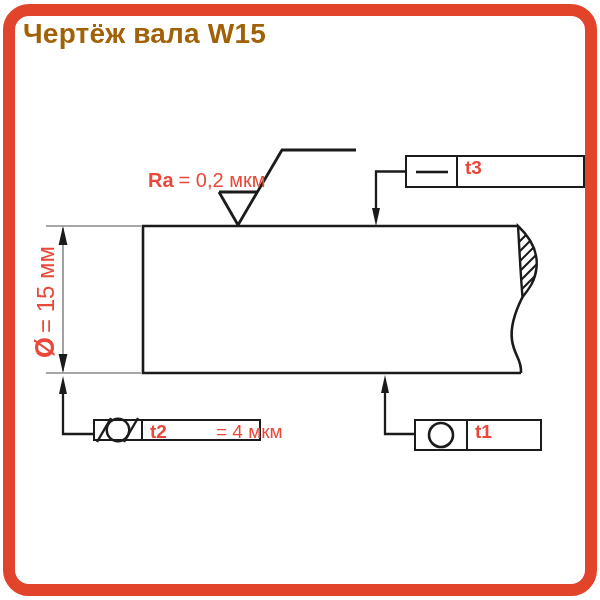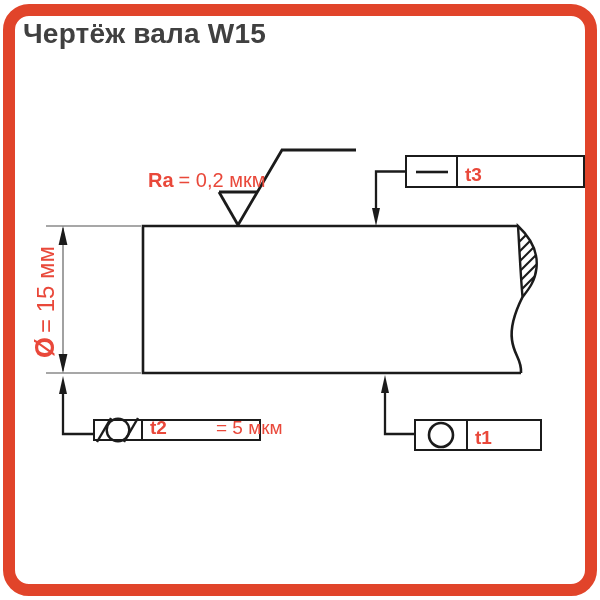--- a/index.html
+++ b/index.html
@@ -14,34 +14,34 @@
     font-family:"Liberation Sans",sans-serif;
     position:relative;overflow:hidden;
   }
   .page-border{
     position:absolute;left:3px;top:4px;width:594px;height:592px;
     box-sizing:border-box;border:12px solid var(--border-accent);
     border-radius:26px;pointer-events:none;
   }
   .title{
     position:absolute;left:23px;top:18px;
-    font-size:28px;font-weight:800;color:#404040;letter-spacing:.2px;
+    font-size:28px;font-weight:800;color:#a16207;letter-spacing:.2px;
   }
   svg.linework{position:absolute;left:0;top:0}
   
   .fcf{
     position:absolute;display:flex;align-items:stretch;background:#fff;
     border:2.6px solid var(--ink);box-sizing:border-box;
   }
   .fcf .sym{
     display:flex;align-items:center;justify-content:center;
     border-right:2.6px solid var(--ink);box-sizing:border-box;
   }
   .fcf .val{
-    display:flex;align-items:flex-end;padding:0 7px;
+    display:flex;align-items:flex-start;padding:0 7px;
     font-size:19px;color:var(--accent);white-space:nowrap;gap:44px;
   }
   .tol-name{font-weight:700;margin-right:5px;}
   .fcf-t3{left:405px;top:155px;width:180px;height:33px}
   .fcf-t3 .sym{width:51px}
   .fcf-t2{left:93px;top:419px;width:168px;height:22px}
   .fcf-t2 .sym{width:49px}
   .fcf-t1{left:414px;top:419px;width:128px;height:32px}
   .fcf-t1 .sym{width:52px}
   
@@ -141,21 +141,21 @@
 <div class="fcf fcf-t2">
   <div class="sym">
     <svg width="46" height="30" viewBox="0 0 46 30">
       <circle cx="23" cy="15" r="11.3" stroke="#1B1B1B" stroke-width="2.4" fill="none"></circle>
       <line x1="2" y1="27" x2="16" y2="3" stroke="#1B1B1B" stroke-width="2.4"></line>
       <line x1="29" y1="27" x2="43" y2="3" stroke="#1B1B1B" stroke-width="2.4"></line>
     </svg>
   </div>
   <div class="val">
     <span class="tol-name">t2</span>
-      <span>= 5 мкм</span>
+      <span>= 4 мкм</span>
   </div>
 </div>
 
 <div class="fcf fcf-t1">
   <div class="sym">
     <svg width="30" height="30" viewBox="0 0 30 30">
       <circle cx="15" cy="15" r="12" stroke="#1B1B1B" stroke-width="2.6" fill="none"></circle>
     </svg>
   </div>
   <div class="val">

